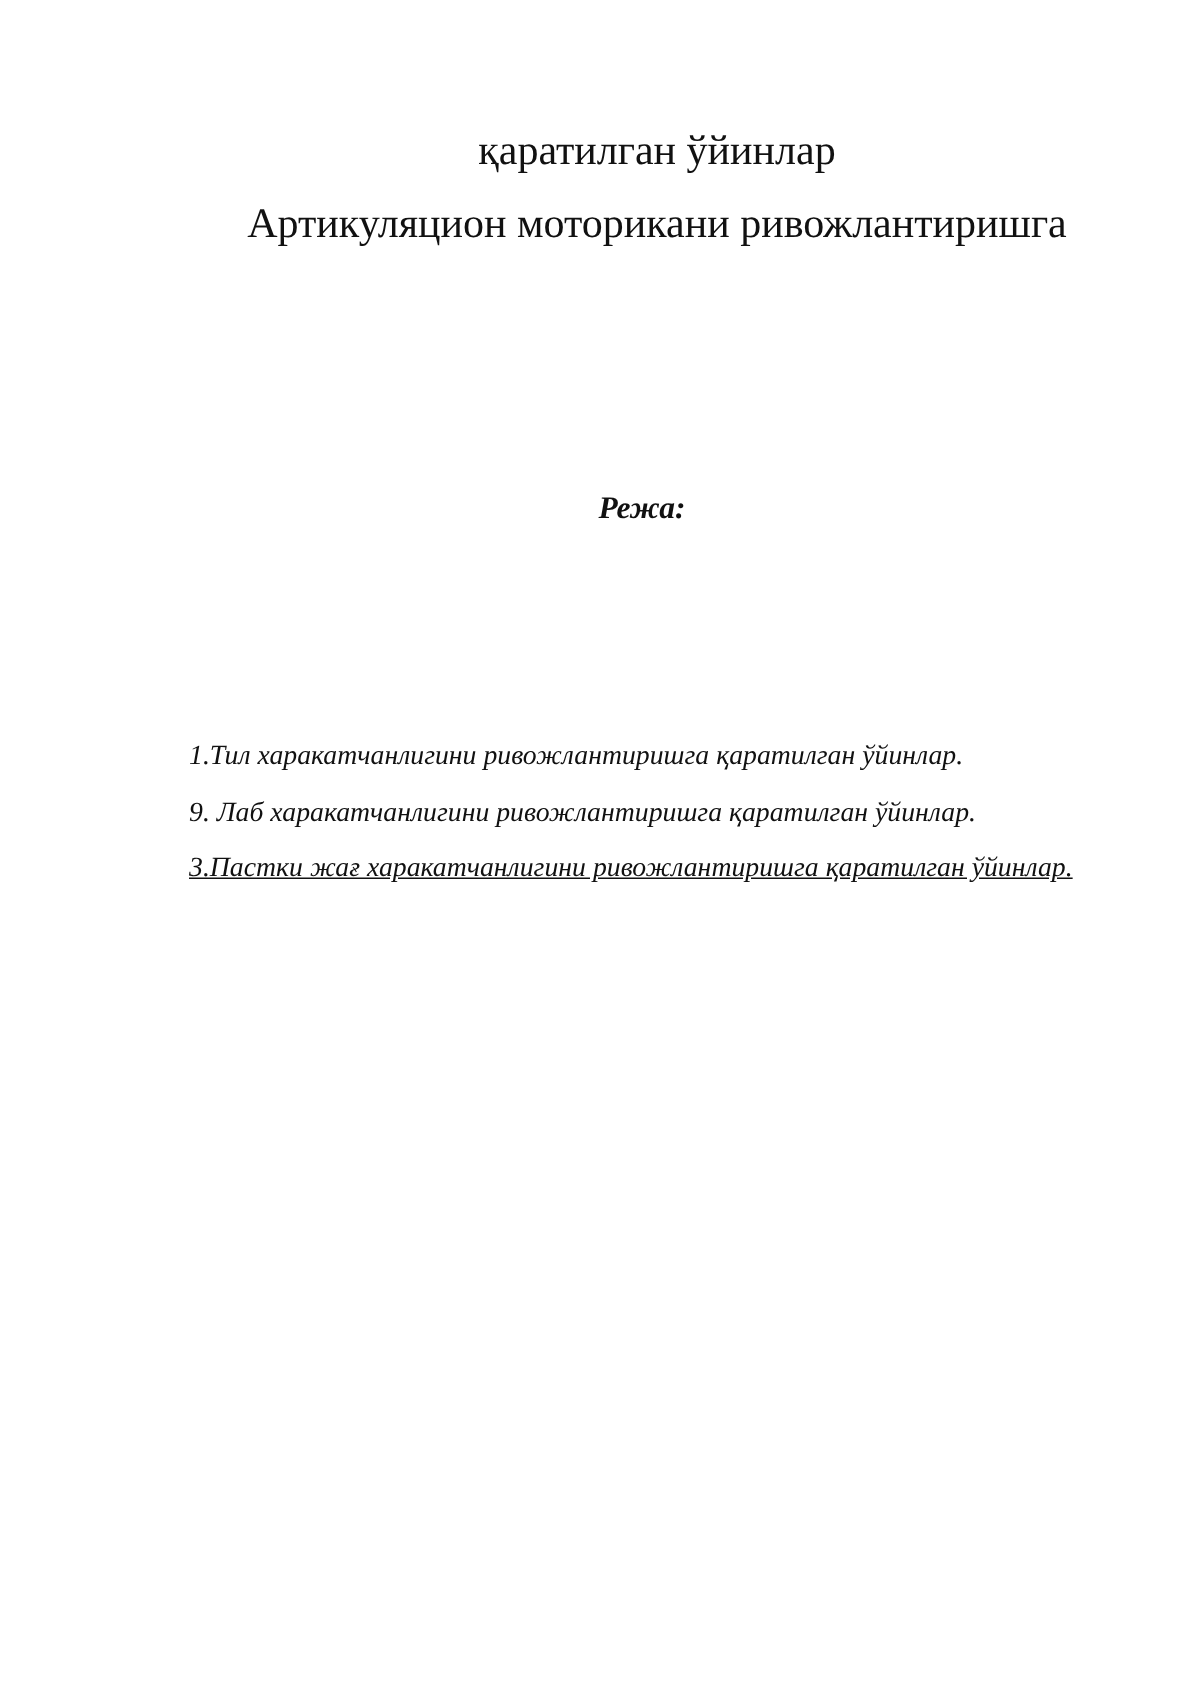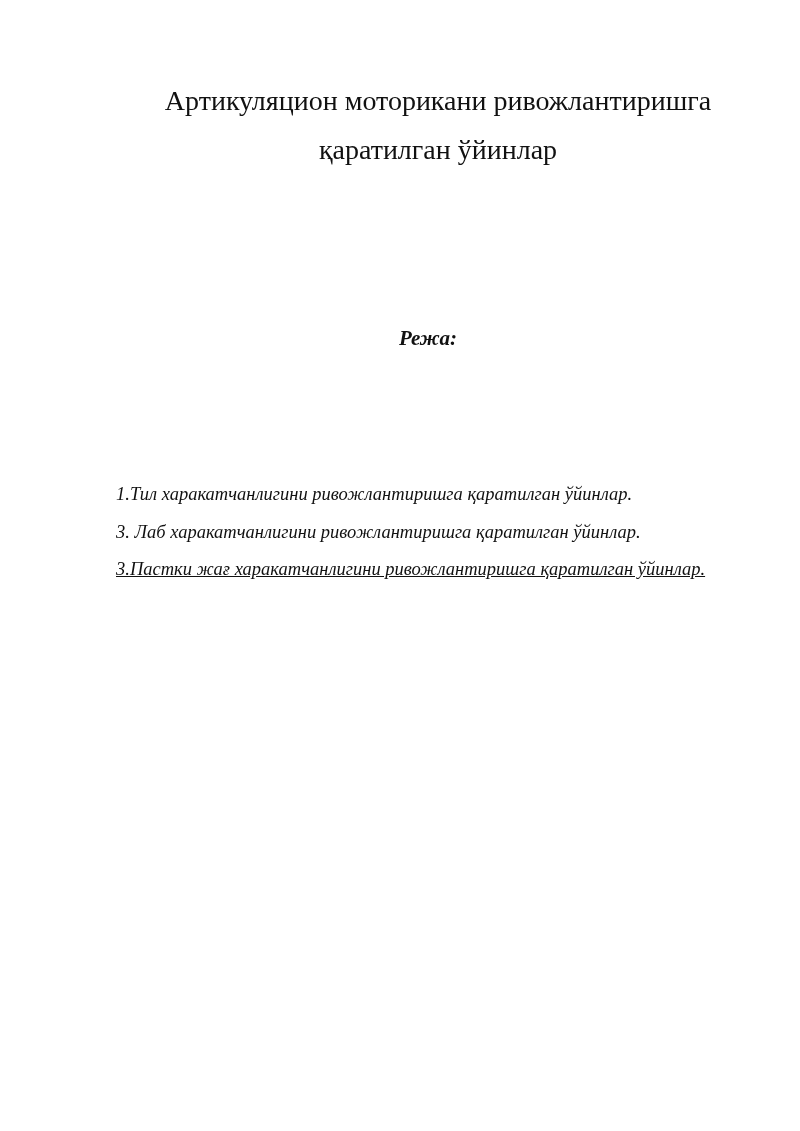--- a/index.html
+++ b/index.html
@@ -47,45 +47,45 @@
       font-size: 21px;
       font-weight: bold;
       font-style: italic;
       margin: 0;
     }
     .plan-list {
       position: absolute;
       left: 114px;
       top: 474px;
       width: 614px;
-      margin: 2px;
+      margin: 12px;
       padding: 0;
       list-style: none;
       font-style: italic;
       font-size: 18.5px;
       line-height: 37.5px;
     }
     .plan-item {
       text-align: justify;
       margin: 0;
     }
     .plan-item.last {
       text-align-last: left;
       text-decoration: underline;
     }
   </style>
 </head>
 <body>
 
 <div class="page">
   <h1 class="title">
+    <span class="title-line">қаратилган ўйинлар</span>
     <span class="title-line">Артикуляцион моторикани ривожлантиришга</span>
-    <span class="title-line">қаратилган ўйинлар</span>
   </h1>
 
   <h2 class="plan-heading">Режа:</h2>
 
   <ol class="plan-list">
     <li class="plan-item">1.Тил харакатчанлигини ривожлантиришга қаратилган ўйинлар.</li>
-    <li class="plan-item">3. Лаб харакатчанлигини ривожлантиришга қаратилган ўйинлар.</li>
+    <li class="plan-item">9. Лаб харакатчанлигини ривожлантиришга қаратилган ўйинлар.</li>
     <li class="plan-item last">3.Пастки жағ харакатчанлигини ривожлантиришга қаратилган ўйинлар.</li>
   </ol>
 </div>
 
 </body></html>

